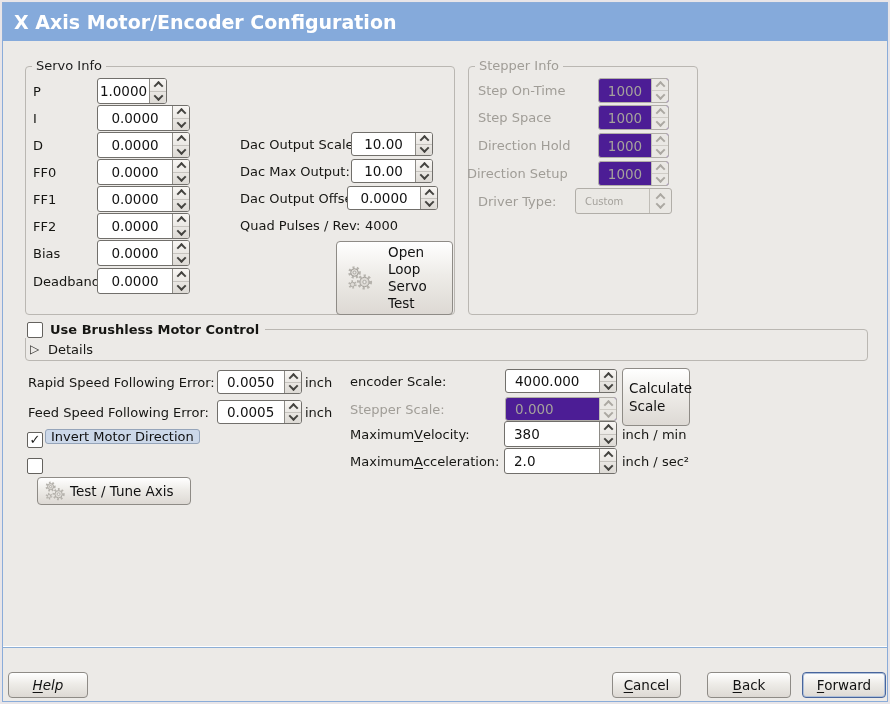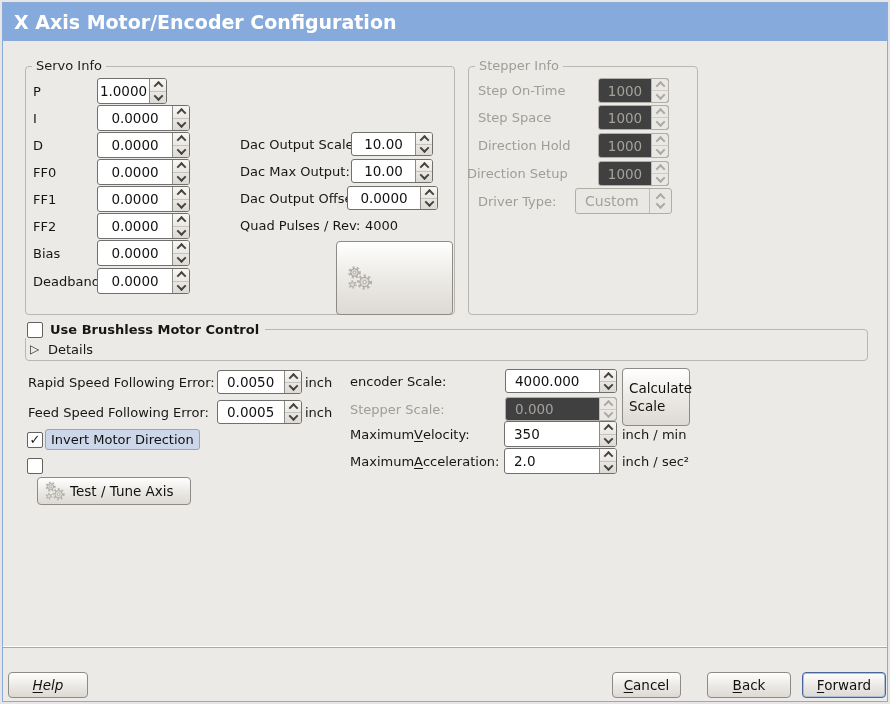--- a/index.html
+++ b/index.html
@@ -21,26 +21,26 @@
   .spin{position:absolute;display:flex;background:#ffffff;border:1px solid #716f6b;border-radius:3px;box-sizing:border-box;font-size:13.5px;color:#111;}
   .spin-val{flex:1;display:flex;align-items:center;overflow:hidden;white-space:nowrap;}
   .spin.center .spin-val{justify-content:center;}
   .spin.left .spin-val{padding-left:9px;}
   .spin-btns{width:16px;display:flex;flex-direction:column;border-left:1px solid #8d8b86;background:linear-gradient(#f8f6f3,#dddad5);border-radius:0 2px 2px 0;}
   .sb{flex:1;display:flex;align-items:center;justify-content:center;}
   .sb.up{border-bottom:1px solid #c6c3be;}
   .chev{display:block;width:5px;height:5px;border-left:2px solid #454440;border-top:2px solid #454440;}
   .chev.u{transform:rotate(45deg) translate(1px,1px);}
   .chev.d{transform:rotate(225deg) translate(1px,1px);}
-  .spin.disabled{background:#404040;border-color:#b1aea8;color:#a5a29c;}
+  .spin.disabled{background:#4c1d95;border-color:#b1aea8;color:#a5a29c;}
   .spin.disabled .spin-btns{background:#eae8e4;border-left-color:#c0bdb7;}
   .spin.disabled .sb.up{border-bottom-color:#cfccc6;}
   .spin.disabled .chev{border-color:#aba8a2;}
 
-  .combo{position:absolute;display:flex;box-sizing:border-box;border:1px solid #b1aea8;border-radius:3px;background:#eae8e4;font-size:14px;color:#a5a29c;}
+  .combo{position:absolute;display:flex;box-sizing:border-box;border:1px solid #b1aea8;border-radius:3px;background:#eae8e4;font-size:10px;color:#a5a29c;}
   .combo-val{flex:1;display:flex;align-items:center;padding-left:9px;white-space:nowrap;}
   .combo-btn{width:21px;display:flex;flex-direction:column;align-items:center;justify-content:center;border-left:1px solid #c0bdb7;}
   .combo-btn .chev{margin:1px 0;}
 
   .checkbox{position:absolute;width:14px;height:14px;background:#ffffff;border:1px solid #64625e;border-radius:2px;display:flex;align-items:center;justify-content:center;}
   .checkbox .check{font-size:13px;font-weight:bold;color:#1b1b19;line-height:1;margin-top:-1px;}
 
   .btn{position:absolute;display:flex;align-items:center;justify-content:center;background:linear-gradient(#ffffff,#eeece8 45%,#ddd9d4);
        border:1px solid #8e8b86;border-radius:4px;font-size:13.5px;color:#111;box-sizing:border-box;white-space:nowrap;}
   .btn.focus{border:1px solid #48659c;box-shadow:0 0 0 1px #aebfd8 inset;}
@@ -219,20 +219,26 @@
          <circle cx="9.5" cy="9.5" r="5" fill="none" stroke="#b6b3ad" stroke-width="2.6" stroke-dasharray="2 2.2"></circle>
          <circle cx="9.5" cy="9.5" r="3.8" fill="#dedbd6" stroke="#a29f99" stroke-width="1"></circle>
          <circle cx="9.5" cy="9.5" r="1.4" fill="#eceae7" stroke="#a29f99" stroke-width="0.8"></circle>
          <circle cx="19.5" cy="19" r="6.2" fill="none" stroke="#b6b3ad" stroke-width="2.8" stroke-dasharray="2.2 2.4"></circle>
          <circle cx="19.5" cy="19" r="4.6" fill="#dedbd6" stroke="#a29f99" stroke-width="1"></circle>
          <circle cx="19.5" cy="19" r="1.7" fill="#eceae7" stroke="#a29f99" stroke-width="0.8"></circle>
          <circle cx="7.5" cy="21.5" r="3.2" fill="none" stroke="#b6b3ad" stroke-width="2" stroke-dasharray="1.6 1.8"></circle>
          <circle cx="7.5" cy="21.5" r="2.2" fill="#dedbd6" stroke="#a29f99" stroke-width="0.8"></circle>
        </g>
      </svg>
+     <span class="btn-lines" style="margin-left:13px;line-height:17px;">
+       <span>Open</span>
+       <span>Loop</span>
+       <span>Servo</span>
+       <span>Test</span>
+     </span>
    </div>
 
    <div class="frame" style="left:468px;top:66px;width:230px;height:249px;">
      <span class="frame-title dis">Stepper Info</span>
    </div>
 
    <span class="lbl dis" style="left:478px;top:78px;height:25px;">Step On-Time</span>
    <div class="spin center disabled" style="left:598px;top:78px;width:71px;height:25px;">
      <span class="spin-val">1000</span>
    <span class="spin-btns">
@@ -360,21 +366,21 @@
             </span>
           </span>
         </div>
 
    <span class="lbl" style="left:350px;top:421px;height:26px;">
      <span>Maximum </span>
           <span class="mn">V</span>
           <span>elocity:</span>
    </span>
    <div class="spin left" style="left:504px;top:421px;width:113px;height:26px;">
-     <span class="spin-val">350</span>
+     <span class="spin-val">380</span>
    <span class="spin-btns">
             <span class="sb up">
               <i class="chev u"></i>
             </span>
             <span class="sb dn">
               <i class="chev d"></i>
             </span>
           </span>
         </div>
    <span class="lbl" style="left:622px;top:421px;height:26px;">inch / min</span>
@@ -393,21 +399,21 @@
             <span class="sb dn">
               <i class="chev d"></i>
             </span>
           </span>
         </div>
    <span class="lbl" style="left:622px;top:448px;height:26px;">inch / sec²</span>
 
    <div class="checkbox" style="left:27px;top:432px;">
      <span class="check">✓</span>
    </div>
-   <span class="hl" style="left:45px;top:429px;height:21px;text-align:center;">Invert Motor Direction</span>
+   <span class="hl" style="left:45px;top:429px;height:15px;text-align:center;">Invert Motor Direction</span>
 
    <div class="checkbox" style="left:27px;top:458px;"></div>
 
    <div class="btn" style="left:37px;top:477px;width:154px;height:28px;justify-content:flex-start;">
      <svg width="24" height="24" viewBox="0 0 30 30" style="margin-left:5px;flex:none;">
        <g>
          <circle cx="9.5" cy="9.5" r="5" fill="none" stroke="#b6b3ad" stroke-width="2.6" stroke-dasharray="2 2.2"></circle>
          <circle cx="9.5" cy="9.5" r="3.8" fill="#dedbd6" stroke="#a29f99" stroke-width="1"></circle>
          <circle cx="9.5" cy="9.5" r="1.4" fill="#eceae7" stroke="#a29f99" stroke-width="0.8"></circle>
          <circle cx="19.5" cy="19" r="6.2" fill="none" stroke="#b6b3ad" stroke-width="2.8" stroke-dasharray="2.2 2.4"></circle>

